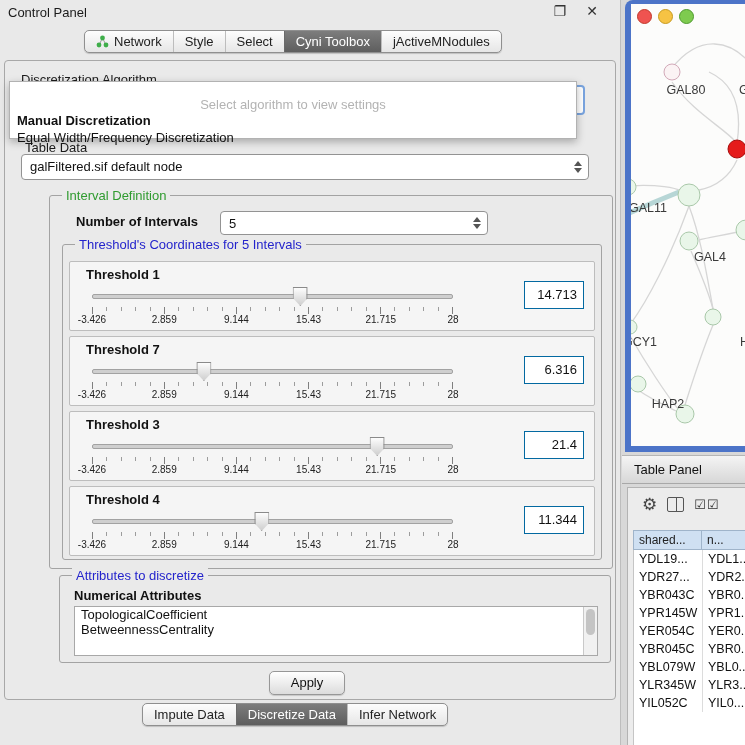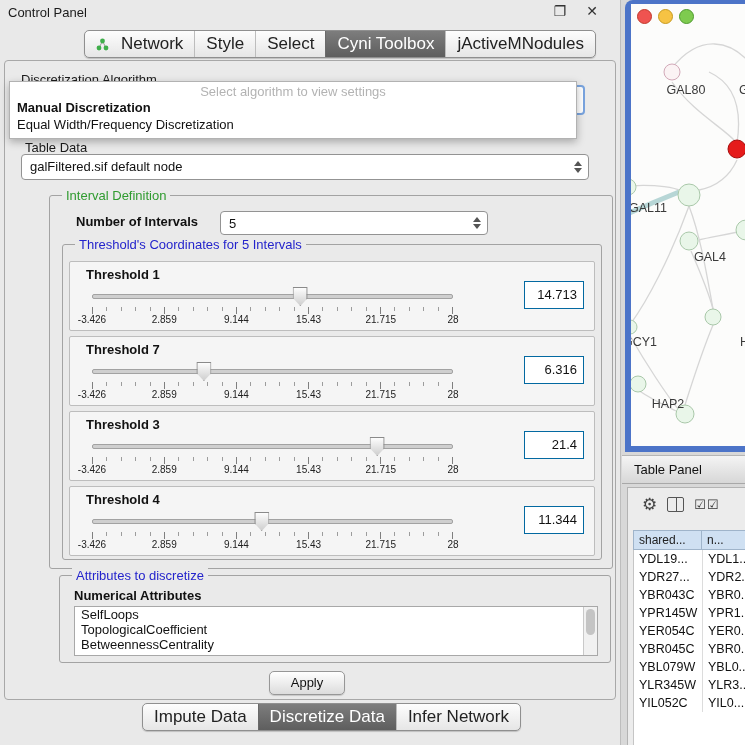--- a/index.html
+++ b/index.html
@@ -7,32 +7,32 @@
   .screen{position:relative;width:745px;height:745px;background:#d8d8d8;overflow:hidden;}
 
   
   .control-panel{position:absolute;left:0;top:0;width:620px;height:745px;background:#e9e9e9;border-right:1px solid #bdbdbd;}
   .titlebar{position:absolute;left:0;top:0;width:100%;height:24px;}
   .titlebar .title{position:absolute;left:8px;top:5px;font-size:13px;color:#1a1a1a;}
   .win-icons{position:absolute;right:14px;top:3px;font-size:14px;color:#333;letter-spacing:8px;}
   .win-icons span{cursor:default;}
 
   .tabstrip{display:inline-flex;border:1px solid #8f8f8f;border-radius:5px;overflow:hidden;background:linear-gradient(#fdfdfd,#e6e6e6);box-shadow:0 1px 1px rgba(0,0,0,.18);}
-  .tab{padding:3px 11px;font-size:17px;color:#222;border-left:1px solid #bdbdbd;display:flex;align-items:center;gap:12px;white-space:nowrap;text-align:center;}
+  .tab{padding:3px 11px;font-size:13px;color:#222;border-left:1px solid #bdbdbd;display:flex;align-items:center;gap:5px;white-space:nowrap;text-align:center;}
   .tab:first-child{border-left:none;}
   .tab.selected{background:linear-gradient(#7d7d7d,#5e5e5e);color:#fff;border-left-color:#6a6a6a;}
   .top-tabs{position:absolute;left:84px;top:30px;}
   .bottom-tabs{position:absolute;left:142px;top:703px;}
 
   .content{position:absolute;left:4px;top:60px;width:610px;height:638px;border:1px solid #a8a8a8;border-radius:4px;background:#eaeaea;}
 
   .algo-label{position:absolute;left:16px;top:11px;font-size:13px;color:#1a1a1a;z-index:1;}
   .algo-combo{position:absolute;left:16px;top:24px;width:560px;height:26px;background:#fff;border:2px solid #79a4df;border-radius:4px;z-index:2;}
   .dropdown-overlay{position:absolute;left:4px;top:20px;width:566px;height:56px;background:#fff;border:1px solid #b2b2b2;box-shadow:0 3px 8px rgba(0,0,0,.28);z-index:5;}
-  .dd-placeholder{text-align:center;color:#b3b3b3;font-size:13px;padding-top:2px;}
+  .dd-placeholder{text-align:center;color:#b3b3b3;font-size:13px;padding-top:15px;}
   .dd-item{font-size:13px;color:#111;padding:1px 0 1px 7px;}
   .dd-item.bold{font-weight:bold;}
 
   .tdata-label{position:absolute;left:20px;top:79px;font-size:13px;color:#1a1a1a;}
   .combo{position:absolute;background:#fff;border:1px solid #939393;border-radius:4px;font-size:13px;color:#111;}
   .combo .val{position:absolute;left:8px;top:4px;white-space:nowrap;}
   .stepper{position:absolute;right:5px;top:50%;transform:translateY(-50%);width:9px;height:12px;}
   .stepper:before,.stepper:after{content:"";position:absolute;left:0;border-left:4.5px solid transparent;border-right:4.5px solid transparent;}
   .stepper:before{top:0;border-bottom:5px solid #555;}
   .stepper:after{bottom:0;border-top:5px solid #555;}
@@ -236,21 +236,20 @@
             </div>
 
           </div>
         </div>
       </div>
 
       <div class="group grp-attr">
         <span class="group-title t-blue">Attributes to discretize</span>
         <div class="attr-sub">Numerical Attributes</div>
         <div class="attr-list">
-          <div class="attr-item">SelfLoops</div>
           <div class="attr-item">TopologicalCoefficient</div>
           <div class="attr-item">BetweennessCentrality</div>
           <div class="vscroll">
               <div class="vthumb"></div>
             </div>
         </div>
       </div>
 
       <div class="apply-btn">Apply</div>
     </div>

